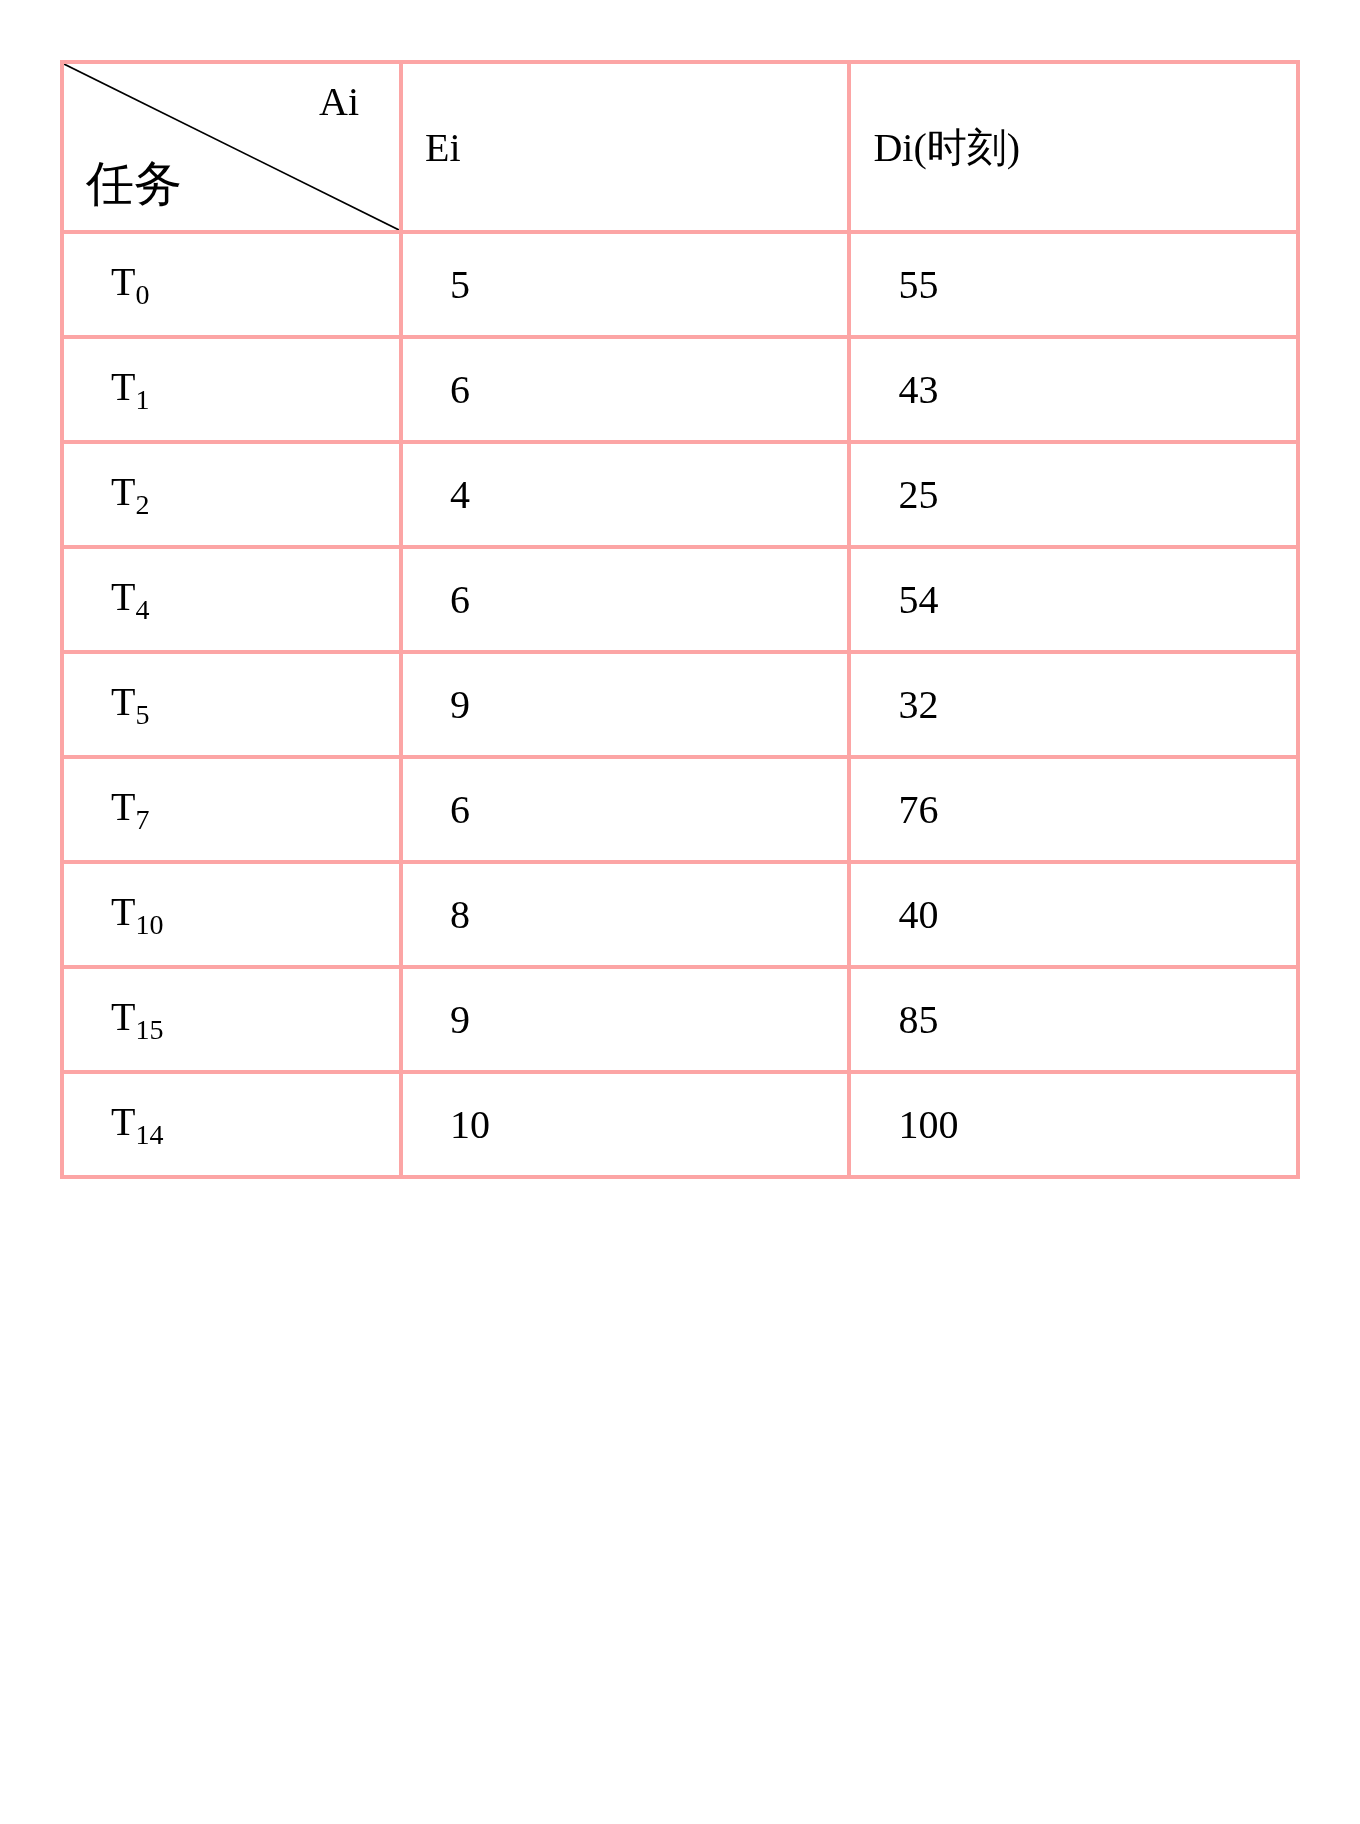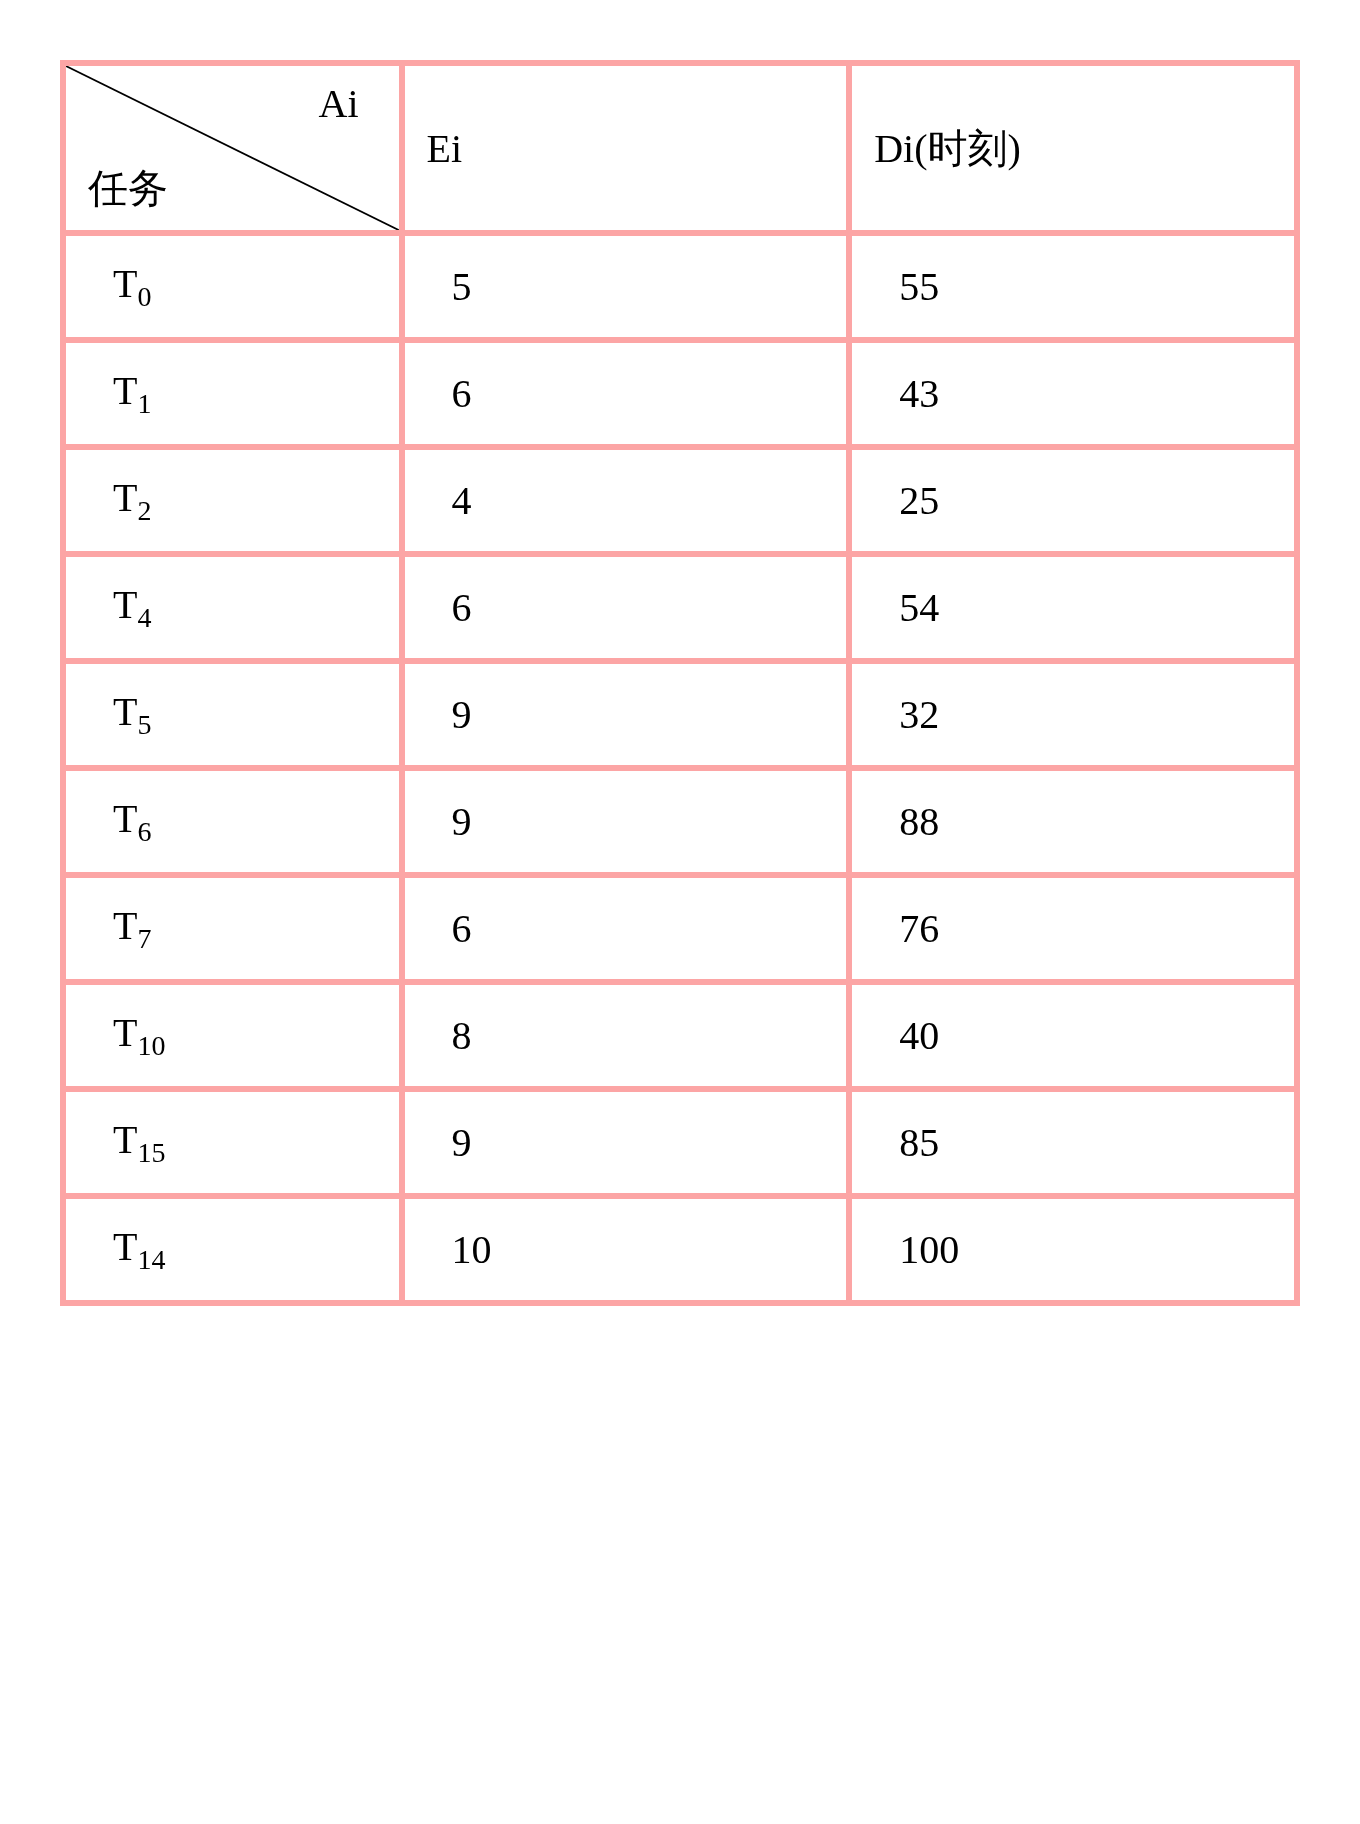--- a/index.html
+++ b/index.html
@@ -12,21 +12,21 @@
       font-family: "Times New Roman", "SimSun", serif;
       padding: 60px;
       width: 1360px;
     }
     table {
       border-collapse: collapse;
       width: 100%;
       max-width: 1240px;
     }
     th, td {
-      border: 6px solid #fca5a5;
+      border: 4px solid #fca5a5;
       padding: 24px 22px;
       text-align: left;
       font-size: 40px;
       font-weight: normal;
       vertical-align: middle;
     }
     th {
       font-weight: normal;
     }
     .diag-cell {
@@ -46,21 +46,21 @@
     .diag-top {
       position: absolute;
       top: 14px;
       right: 40px;
       font-size: 40px;
     }
     .diag-bottom {
       position: absolute;
       bottom: 14px;
       left: 22px;
-      font-size: 40px;
+      font-size: 48px;
     }
     .task-label .sub {
       font-size: 0.7em;
       vertical-align: sub;
     }
     td {
       height: 100px;
       padding-left: 47px;
     }
     col.c1 { width: 340px; }
@@ -109,25 +109,20 @@
         <td><span class="task-label"><span>T</span><span class="sub">4</span></span></td>
         <td>6</td>
         <td>54</td>
       </tr>
       <tr>
         <td><span class="task-label"><span>T</span><span class="sub">5</span></span></td>
         <td>9</td>
         <td>32</td>
       </tr>
       <tr>
-        <td><span class="task-label"><span>T</span><span class="sub">6</span></span></td>
-        <td>9</td>
-        <td>88</td>
-      </tr>
-      <tr>
         <td><span class="task-label"><span>T</span><span class="sub">7</span></span></td>
         <td>6</td>
         <td>76</td>
       </tr>
       <tr>
         <td><span class="task-label"><span>T</span><span class="sub">10</span></span></td>
         <td>8</td>
         <td>40</td>
       </tr>
       <tr>

